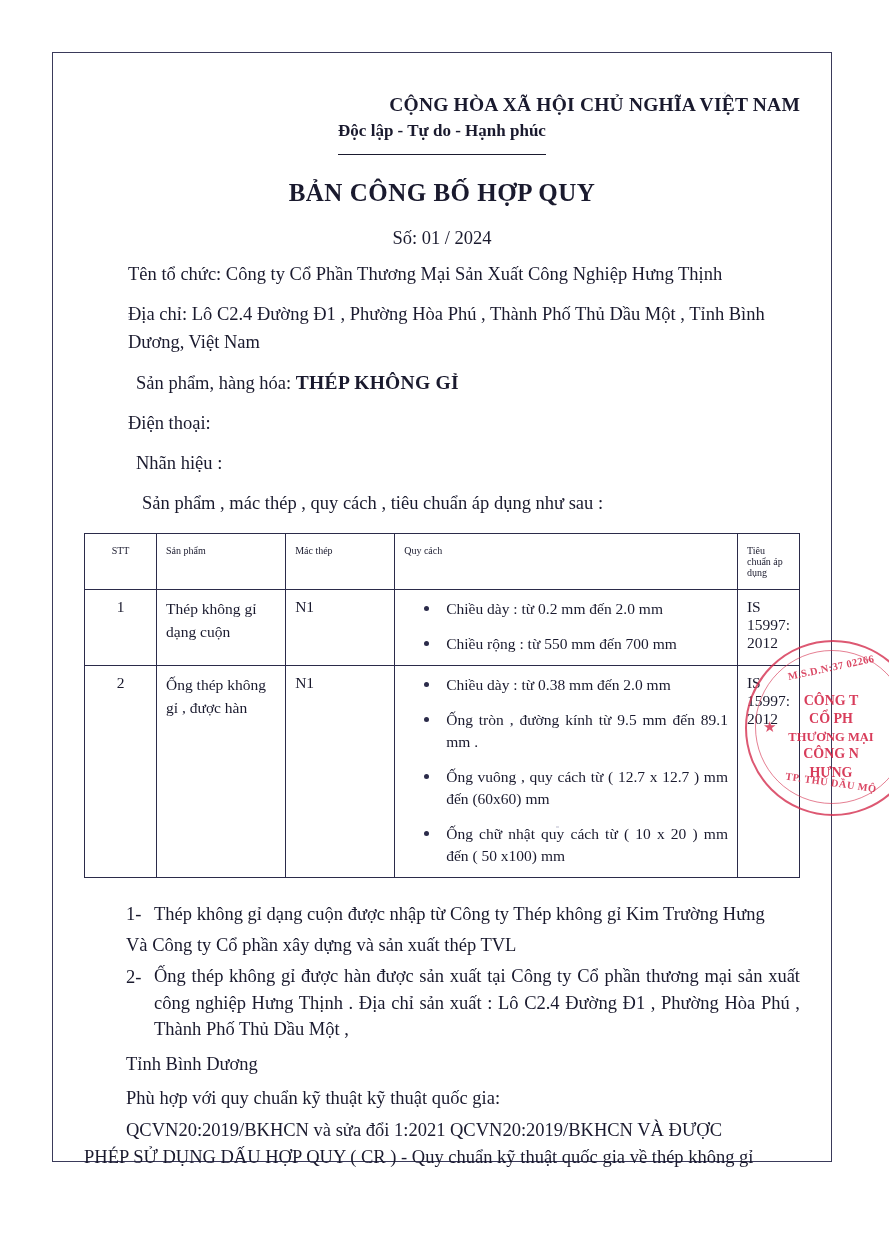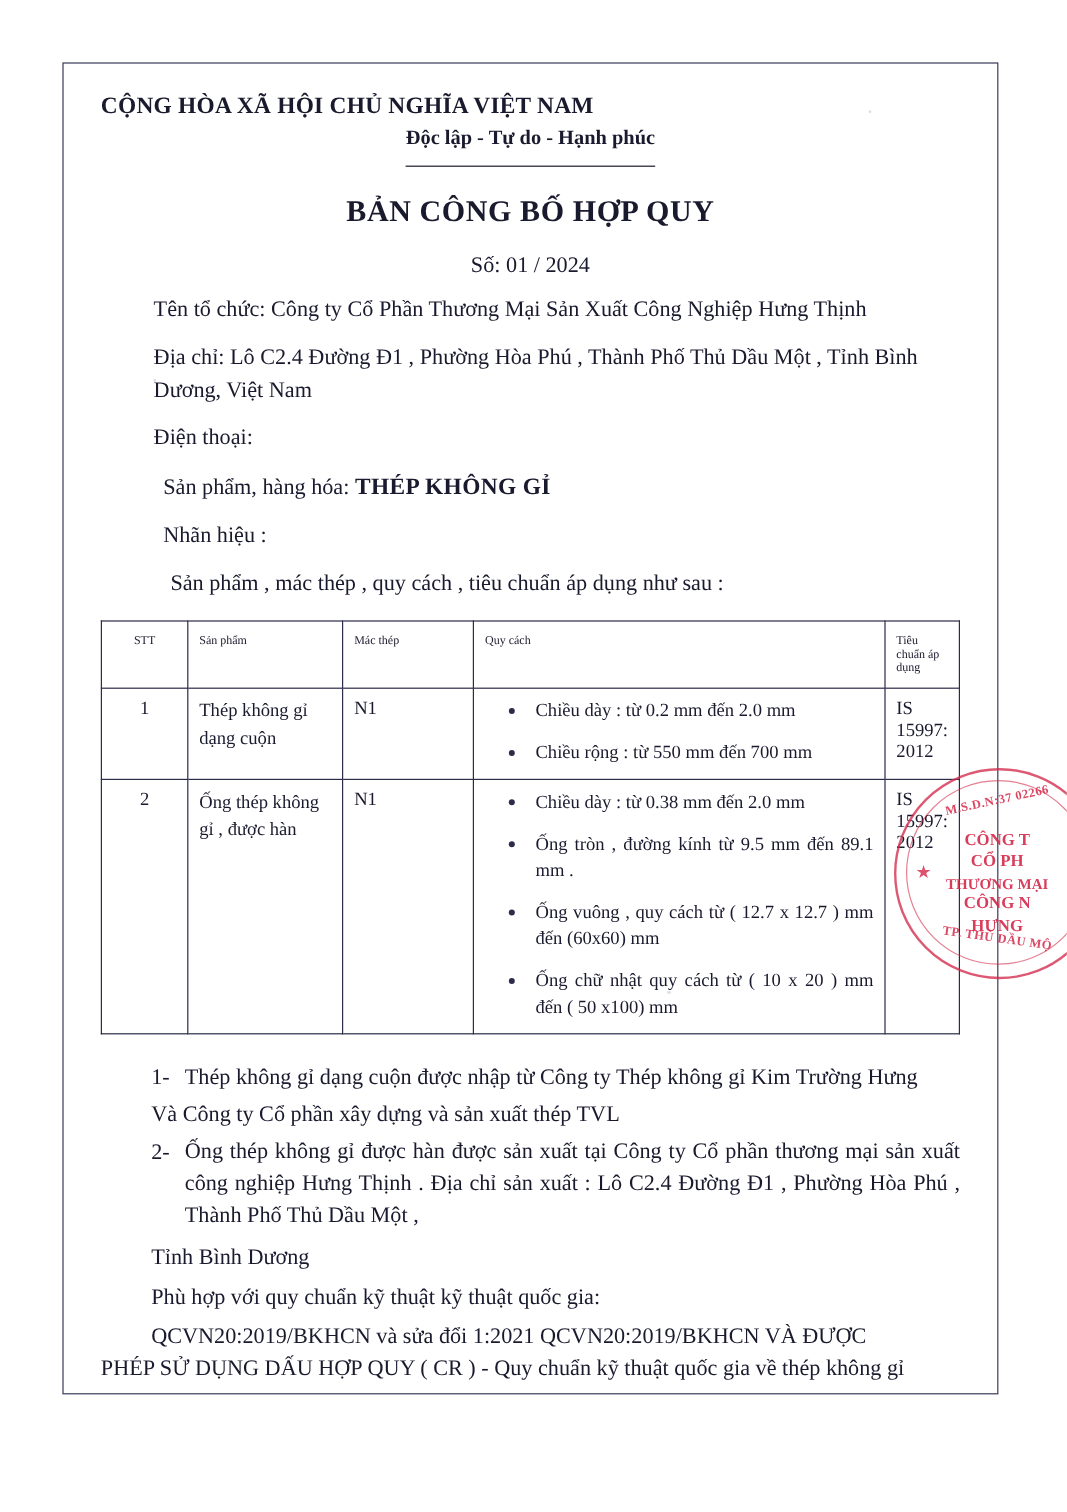--- a/index.html
+++ b/index.html
@@ -33,25 +33,25 @@
   }
   .content {
     position: absolute;
     left: 62px;
     top: 62px;
     width: 760px;
     box-sizing: border-box;
     padding: 8px 22px 0 22px;
   }
   .hdr-national {
-    text-align: left;
+    text-align: right;
     font-weight: bold;
     font-size: 19.5px;
     letter-spacing: 0.2px;
-    margin-top: 8px;
+    margin-top: 24px;
   }
   .hdr-motto {
     text-align: center;
     font-weight: bold;
     font-size: 17px;
     margin-top: 5px;
   }
   .hdr-motto span {
     border-bottom: 1.5px solid #1a1a2e;
     padding-bottom: 14px;
@@ -238,26 +238,26 @@
   <div class="content">
 
     <div class="hdr-national">CỘNG HÒA XÃ HỘI CHỦ NGHĨA VIỆT NAM</div>
     <div class="hdr-motto"><span>Độc lập - Tự do - Hạnh phúc</span></div>
 
     <div class="doc-title">BẢN CÔNG BỐ HỢP QUY</div>
     <div class="doc-number">Số: 01 / 2024</div>
 
     <div class="para indent1">Tên tổ chức: Công ty Cổ Phần Thương Mại Sản Xuất Công Nghiệp Hưng Thịnh</div>
     <div class="para indent1">Địa chỉ: Lô C2.4 Đường Đ1 , Phường Hòa Phú , Thành Phố Thủ Dầu Một , Tỉnh Bình Dương, Việt Nam</div>
-    <div class="para indent1">Điện thoại:</div>
-
     <div class="para indent2">
       <span>Sản phẩm, hàng hóa:</span>
       <span class="bold-prod">THÉP KHÔNG GỈ</span>
     </div>
+
+    <div class="para indent1">Điện thoại:</div>
     <div class="para indent2">Nhãn hiệu :</div>
     <div class="para indent3">Sản phẩm , mác thép , quy cách , tiêu chuẩn áp dụng như sau :</div>
 
     <table class="spec">
       <thead>
         <tr>
           <th class="col-stt">STT</th>
           <th class="col-prod">Sản phẩm</th>
           <th class="col-mac">Mác thép</th>
           <th class="col-quy">Quy cách</th>

